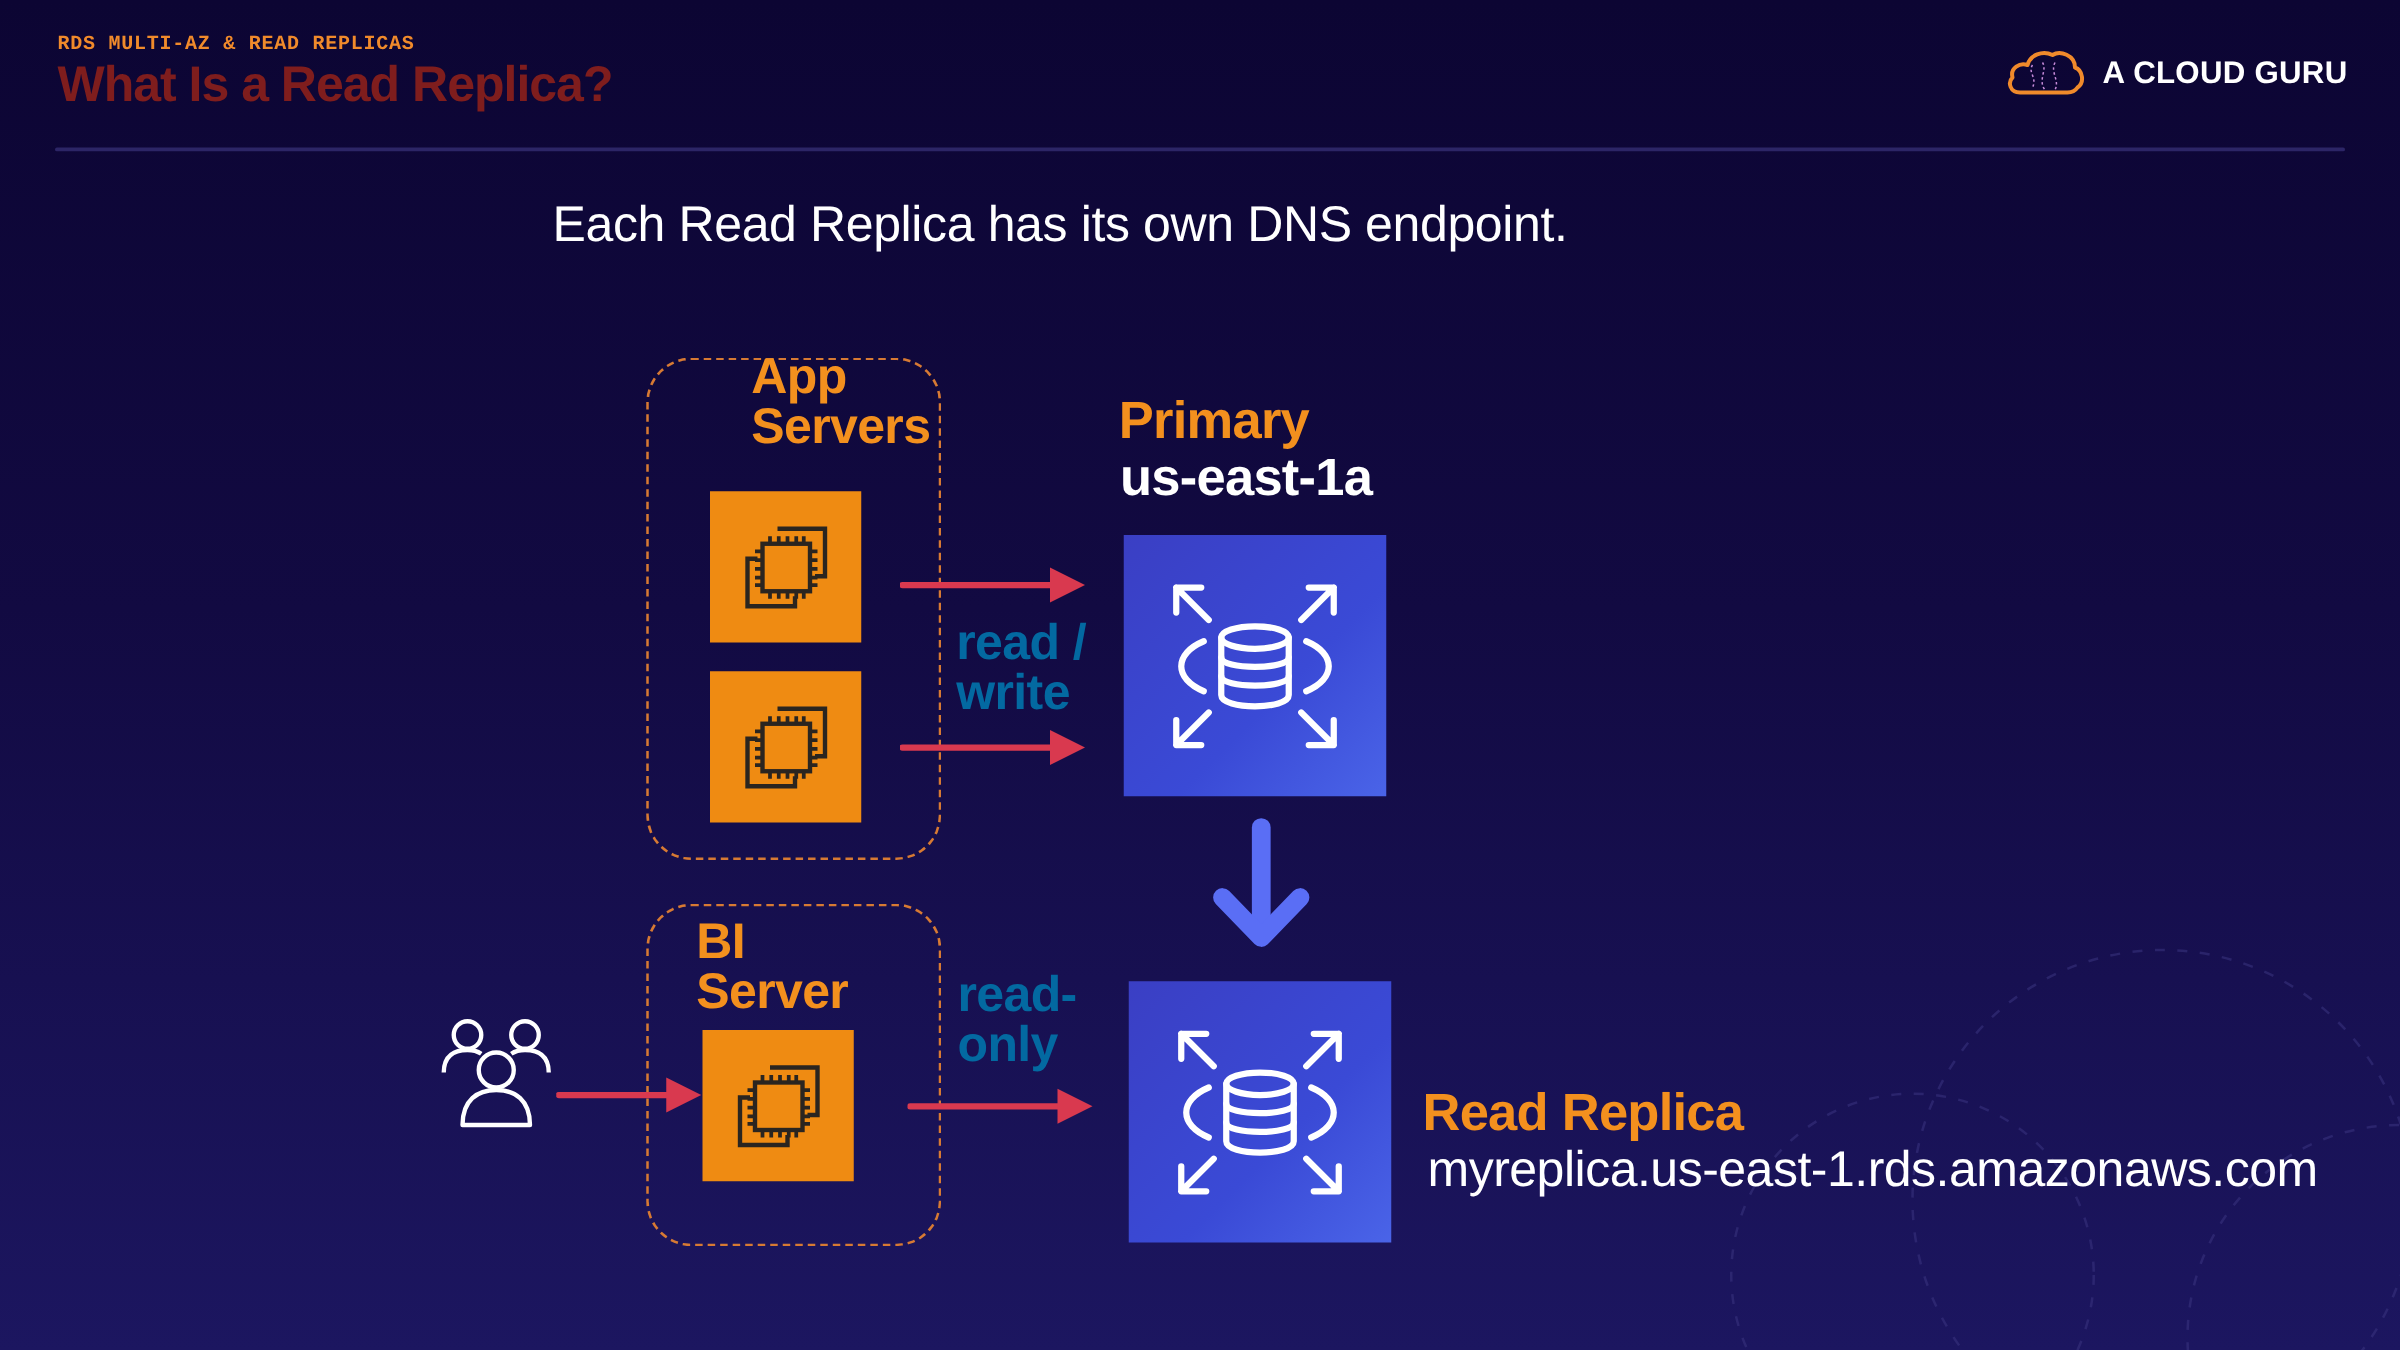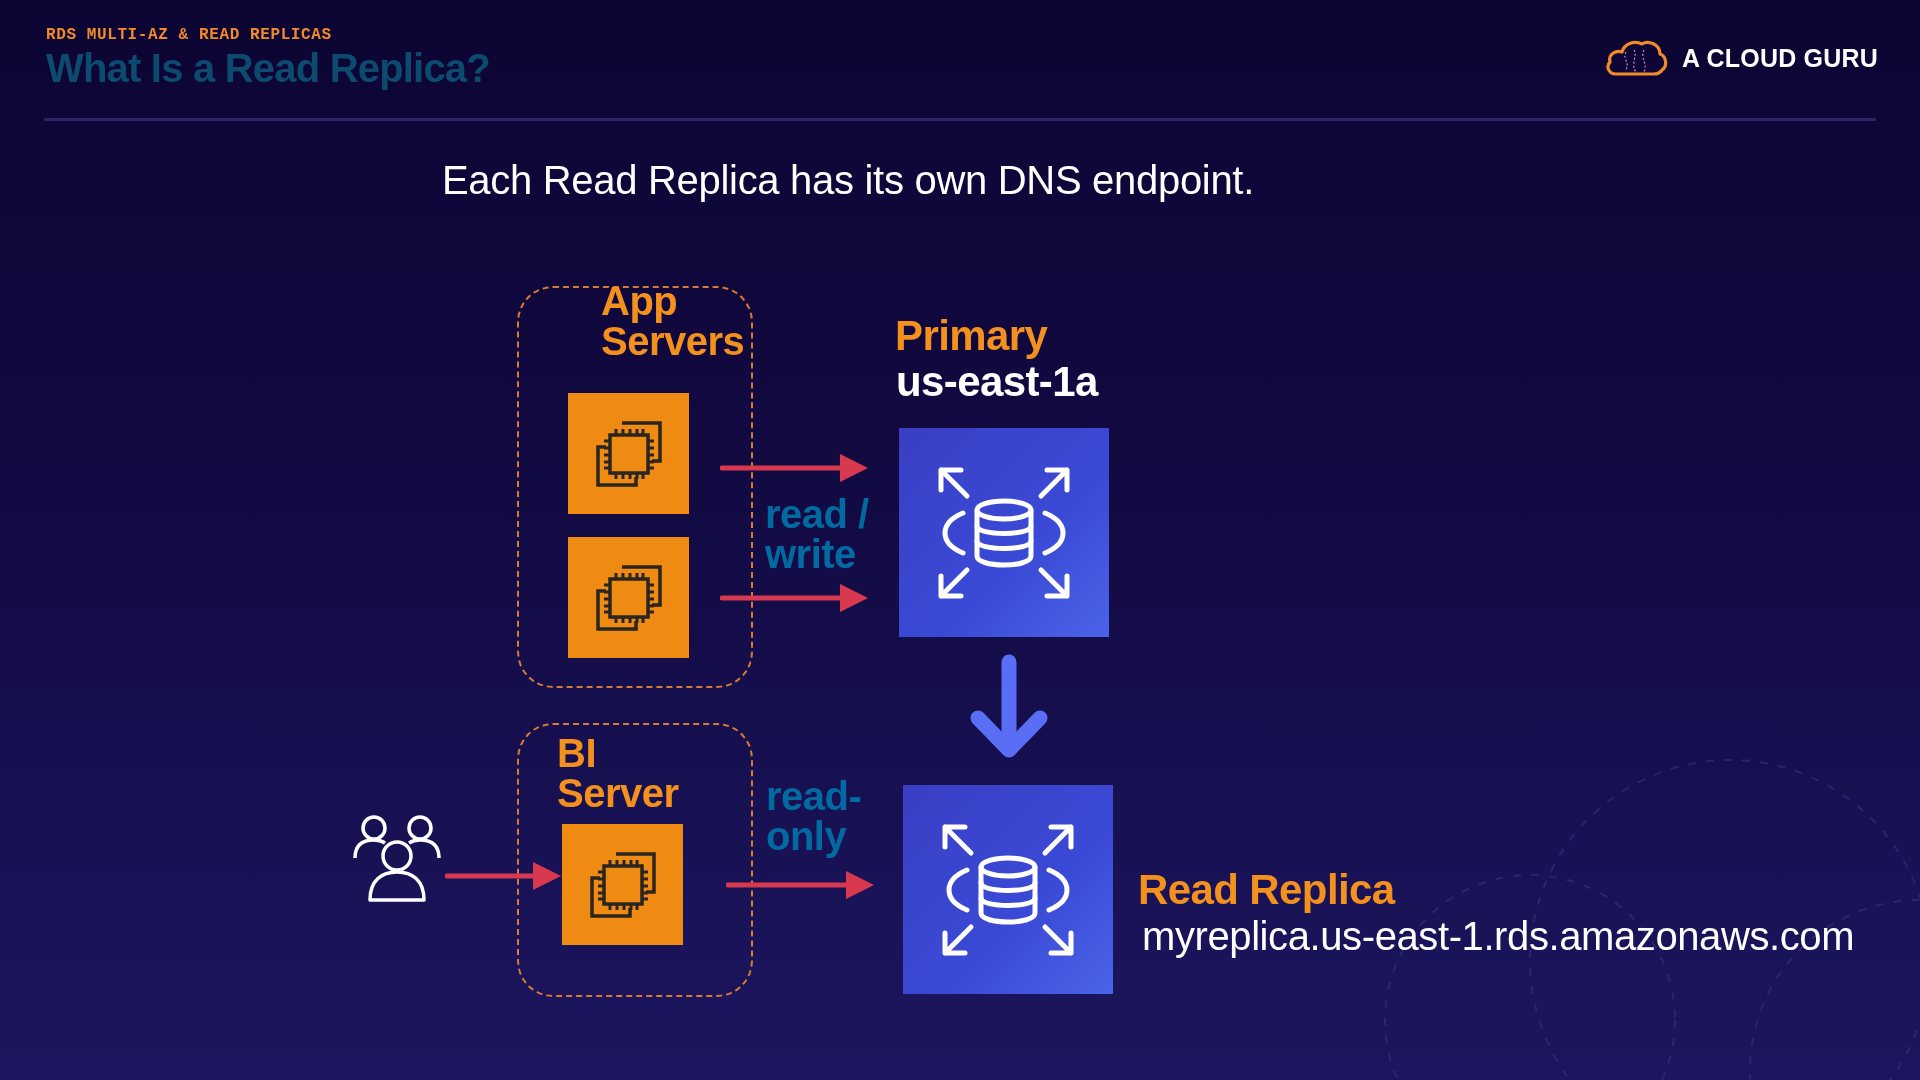--- a/index.html
+++ b/index.html
@@ -3,21 +3,21 @@
 <meta charset="utf-8">
 <style>
   html, body { margin:0; padding:0; }
   body {
     width:1920px; height:1080px; overflow:hidden; position:relative;
     background: linear-gradient(180deg, #0c0533 0%, #120a42 45%, #1c1660 100%);
     font-family: "Liberation Sans", sans-serif; color:#fff;
   }
   .abs { position:absolute; }
   .kicker { left:46px; top:26px; font-size:16px; font-weight:700; letter-spacing:0.6px; color:#f08a2b;font-family:Liberation Mono, monospace; }
-  .title { left:46px; top:46px; font-size:40px; font-weight:700; letter-spacing:-0.8px; color:#0c4a6e; }
+  .title { left:46px; top:46px; font-size:40px; font-weight:700; letter-spacing:-0.8px; color:#7f1d1d; }
   .brand { right:42px; top:38px; display:flex; align-items:center; gap:14px;justify-content:space-between; }
   .brand-text { font-size:25px; font-weight:700; color:#fff; letter-spacing:0.2px; }
   .divider { left:44px; top:118px; width:1832px; height:3px; background:#2c2566; border-radius:2px; }
   .tagline { left:0; width:1696px; top:158px; text-align:center; font-size:40px; color:#fff; font-weight:400; letter-spacing:-0.3px; }
   .group-box { border:2px dashed #d77a33; border-radius:36px; }
   .group-label { font-size:40px; font-weight:700; color:#f3901e; line-height:40px; letter-spacing:-0.5px; }
   .ec2 { width:121px; height:121px; background:#ef8b12; display:flex; align-items:center; justify-content:center; }
   .rds { background: linear-gradient(135deg, #3a3fc4 0%, #3a4ad6 60%, #4a64e8 100%); display:flex; align-items:center; justify-content:center; }
   .flow-label { font-size:40px; font-weight:700; line-height:40px; color:#0369a1; letter-spacing:-0.5px; }
   .db-label-orange { font-size:42px; font-weight:700; color:#f3901e; letter-spacing:-0.6px; }

